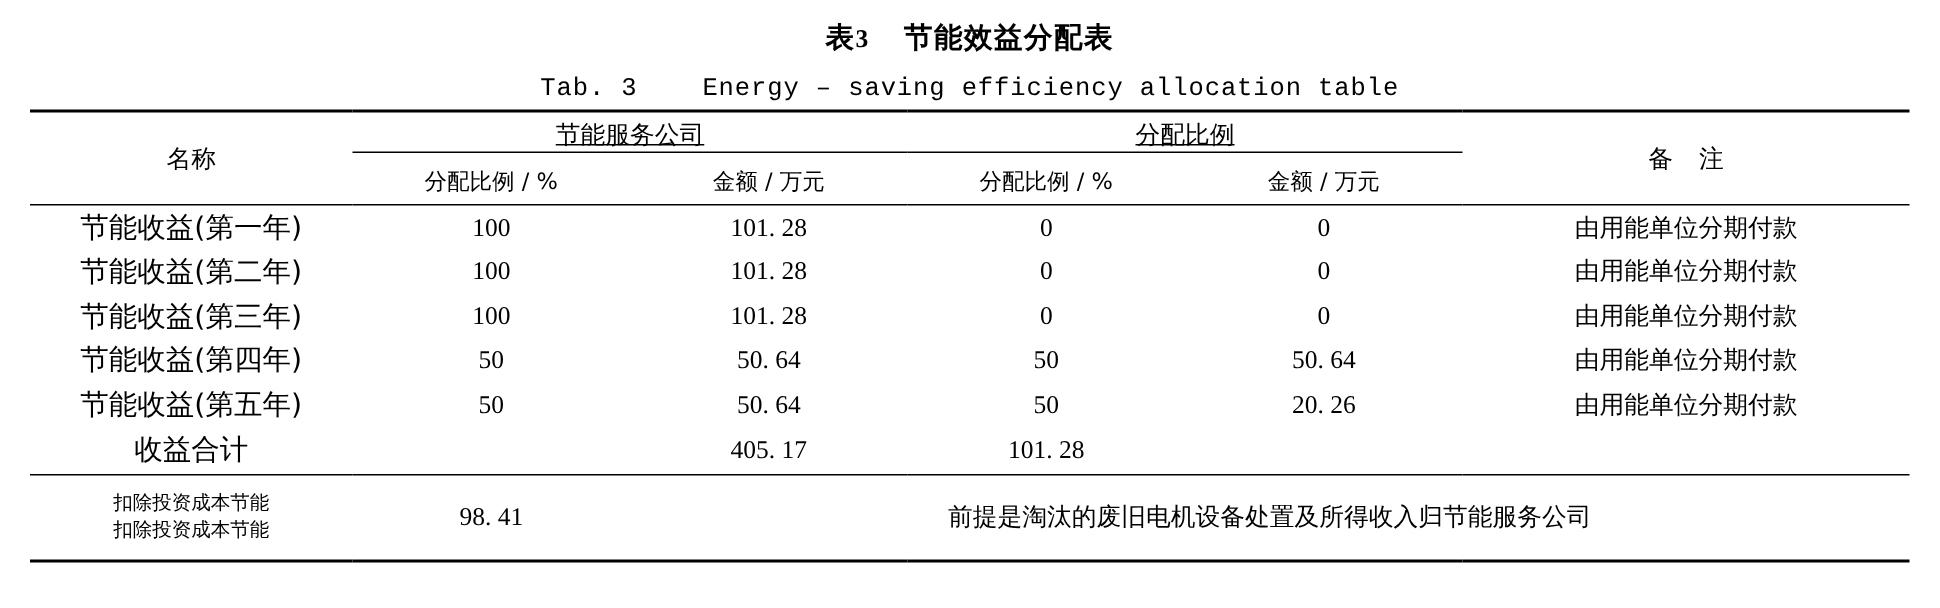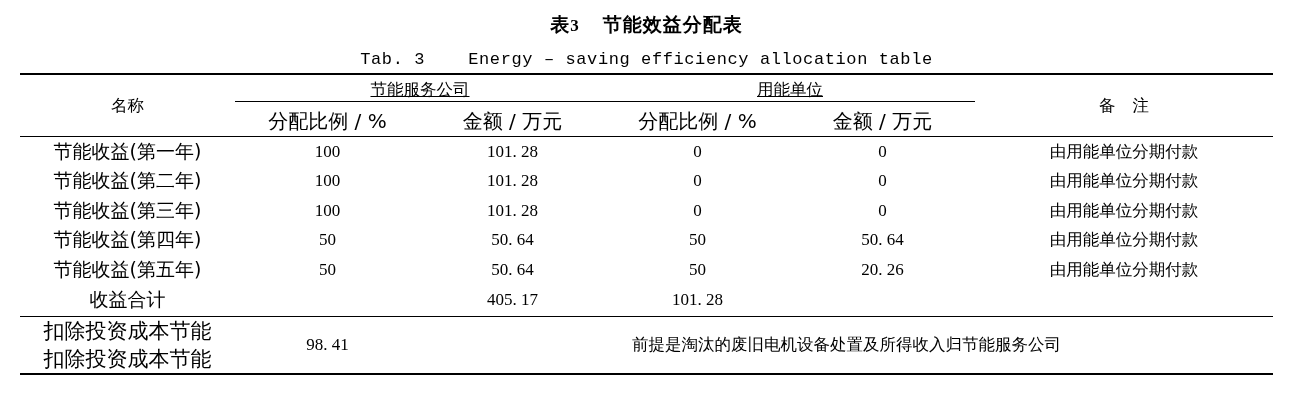--- a/index.html
+++ b/index.html
@@ -75,43 +75,43 @@
   .grp-label {
     display: block;
     text-align: center;
     text-decoration: underline;
   }
   .grp-underline {
     border-bottom: 1.1px solid #000;
   }
   .subhdr {
     font-family: "DejaVu Sans", sans-serif;
-    font-size: 20px;
+    font-size: 15px;
   }
   .num {
     font-family: "Liberation Serif", serif;
     font-size: 17px;
   }
   .cn {
     font-family: "DejaVu Sans", sans-serif;
     font-size: 19px;
   }
   .data-row td {
     height: 29.5px;
   }
   .total-row td {
     height: 31px;
   }
   .foot-row td {
     height: 56px;
     vertical-align: middle;
   }
   .foot-name {
-    font-family: Liberation Sans, sans-serif;
-    font-size: 21px;
+    font-family: Liberation Mono, monospace;
+    font-size: 13px;
     line-height: 1.35;
   }
   .foot-note {
     font-family: "DejaVu Sans", sans-serif;
     font-size: 16.5px;
   }
   .remark-cn {
     font-family: Liberation Sans, sans-serif;
     font-size: 16.5px;
   }
@@ -142,21 +142,21 @@
       <col style="width:185px">
       <col style="width:298px">
     </colgroup>
     <tbody>
       <tr class="rule-top hdr-row1">
         <td rowspan="2" class="hdr-cn">名称</td>
         <td colspan="2" class="hdr-cn">
           <span class="grp-label grp-underline">节能服务公司</span>
         </td>
         <td colspan="2" class="hdr-cn">
-          <span class="grp-label grp-underline">用能单位</span>
+          <span class="grp-label grp-underline">分配比例</span>
         </td>
         <td rowspan="2" class="hdr-cn">
           <span class="bei-zhu">备 注</span>
         </td>
       </tr>
       <tr class="hdr-row2">
         <td class="subhdr">分配比例 / %</td>
         <td class="subhdr">金额 / 万元</td>
         <td class="subhdr">分配比例 / %</td>
         <td class="subhdr">金额 / 万元</td>

